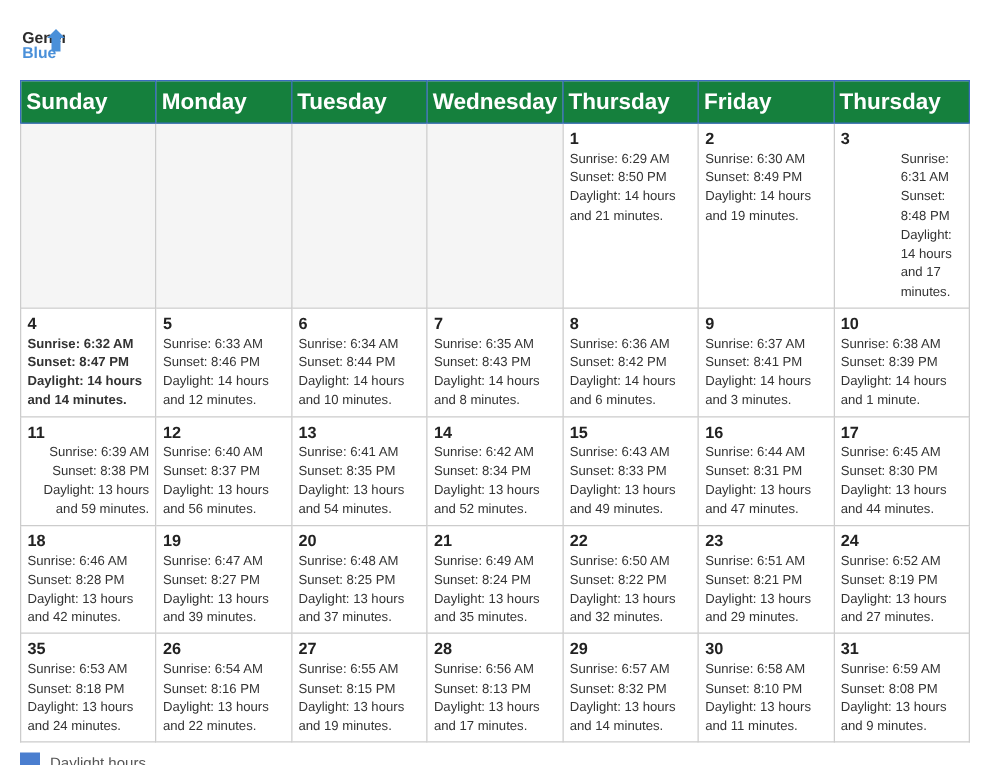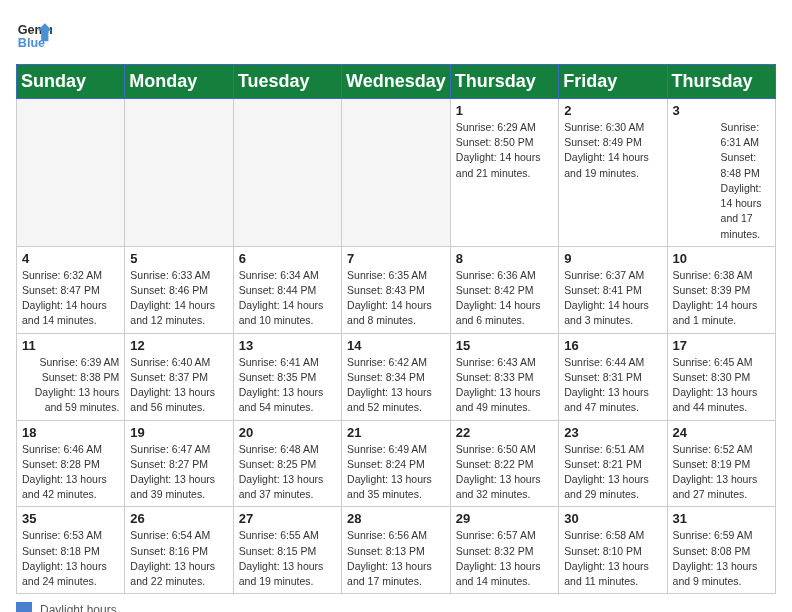--- a/index.html
+++ b/index.html
@@ -138,21 +138,21 @@
           <div class="day-number">3</div>
           <div class="day-info" style="white-space: pre-line; margin-left: 48px;">Sunrise: 6:31 AM
 Sunset: 8:48 PM
 Daylight: 14 hours
 and 17 minutes.</div>
         </td>
       </tr>
       <tr>
         <td>
           <div class="day-number">4</div>
-          <div class="day-info" style="white-space: pre-line;">Sunrise: 6:32 AM
+          <div class="day-info" style="white-space: pre-line; font-weight: bold;">Sunrise: 6:32 AM
 Sunset: 8:47 PM
 Daylight: 14 hours
 and 14 minutes.</div>
         </td>
         <td>
           <div class="day-number">5</div>
           <div class="day-info" style="white-space: pre-line;">Sunrise: 6:33 AM
 Sunset: 8:46 PM
 Daylight: 14 hours
 and 12 minutes.</div>

